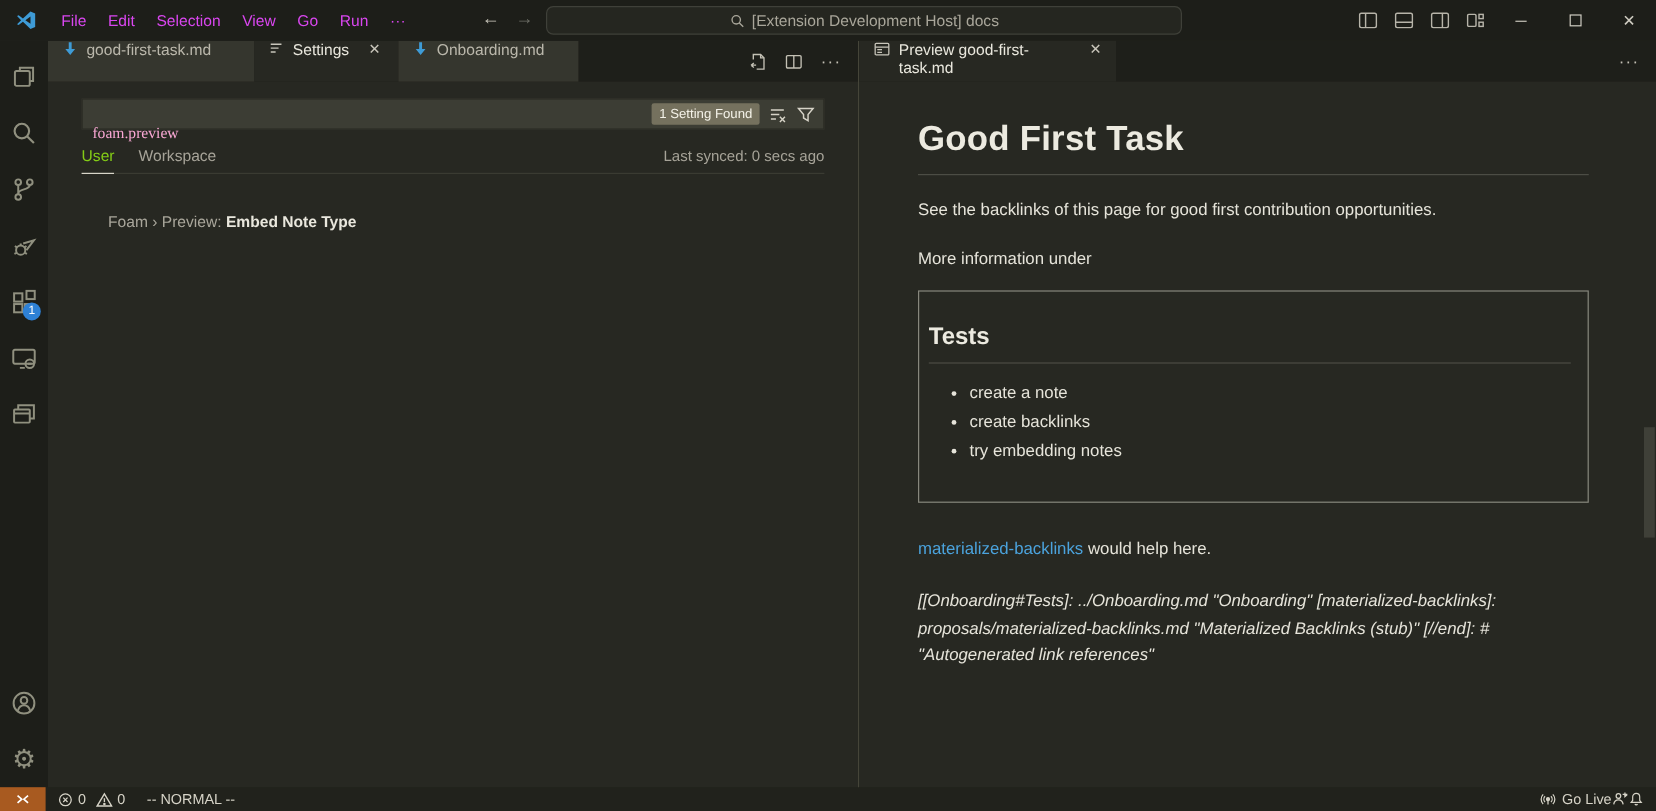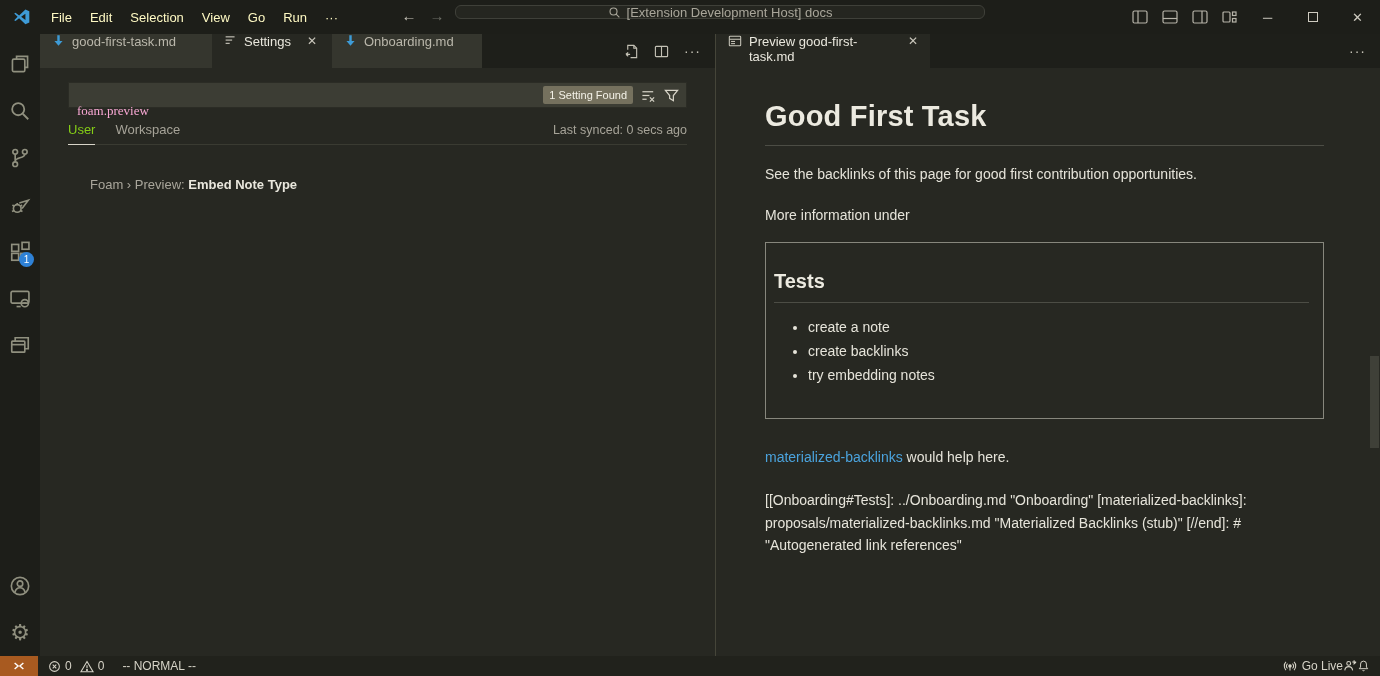--- a/index.html
+++ b/index.html
@@ -4,25 +4,25 @@
 <style>
   * { box-sizing: border-box; margin: 0; padding: 0; }
   html,body { width:1380px; height:676px; overflow:hidden; background:#272822;
               font-family:"Liberation Sans", sans-serif; }
   svg { display:block; }
 
   
   .titlebar { height:34px; background:#1d1e19; display:flex; align-items:center; position:relative; }
   .logo { margin:0 12px 0 13px; }
   .menubar { display:flex; align-items:center; }
-  .menu { color:#fef9c3; font-size:13px; padding:5px 9px; border-radius:4px; cursor:default; }
+  .menu { color:#d946ef; font-size:13px; padding:5px 9px; border-radius:4px; cursor:default; }
   .nav-arrow { position:absolute; top:7px; font-size:15px; color:#c9c6bb; width:22px; text-align:center; }
   .nav-arrow.back { left:398px; }
   .nav-arrow.fwd  { left:426px; color:#6d6e66; }
-  .cmd-center { position:absolute; left:455px; top:5px; width:530px; height:14px;
+  .cmd-center { position:absolute; left:455px; top:5px; width:530px; height:24px;
     background:#252620; border:1px solid #3f4039; border-radius:6px;
     display:flex; align-items:center; justify-content:center; gap:6px;
     color:#a9a69a; font-size:13px; }
   .win-controls { margin-left:auto; display:flex; align-items:center; height:100%; }
   .layout-btn { width:30px; height:100%; display:flex; align-items:center; justify-content:center; color:#b7b4a9; }
   .winbtn { width:45px; height:100%; display:flex; align-items:center; justify-content:center;
             color:#cfccc1; font-size:13px; }
   .max-glyph { width:10px; height:10px; border:1px solid #cfccc1; display:inline-block; }
 
   
@@ -75,21 +75,21 @@
   .preview h1 { font-size:29px; font-weight:600; color:#eceae0; margin:12px 0 12px; letter-spacing:0.2px; }
   .mdhr { border:none; border-top:1px solid #4c4d45; }
   .p1 { margin-top:20px; }
   .p2 { margin-top:25px; }
   .embed-box { margin-top:19px; border:1px solid #87877d; padding:27px 14px 27px 8px; }
   .embed-box h2 { font-size:20px; font-weight:600; color:#eceae0; margin:0 0 9px 0; }
   .embed-box ul { margin:16px 0 0 0; padding-left:34px; }
   .embed-box li { margin-bottom:8px; }
   .link-para { margin-top:30px; }
   .md-link { color:#4ba3dd; cursor:pointer; }
-  .refs { margin-top:24px; line-height:22.5px; max-width:565px; }
+  .refs { margin-top:24px; line-height:22.5px; max-width:565px;font-style:italic; }
   .scroll-thumb { position:absolute; right:1px; top:322px; width:9px; height:92px; background:#3f4038; }
 
   
   .statusbar { height:20px; background:#21221c; display:flex; align-items:center;
     font-size:12px; color:#d6d3c7; }
   .remote { width:38px; height:100%; background:#a85a20; color:#fff;
     display:flex; align-items:center; justify-content:center; }
   .sb-problems { display:flex; align-items:center; gap:4px; margin-left:10px; }
   .sb-problems .num { margin-right:4px; }
   .sb-mode { margin-left:14px; }

